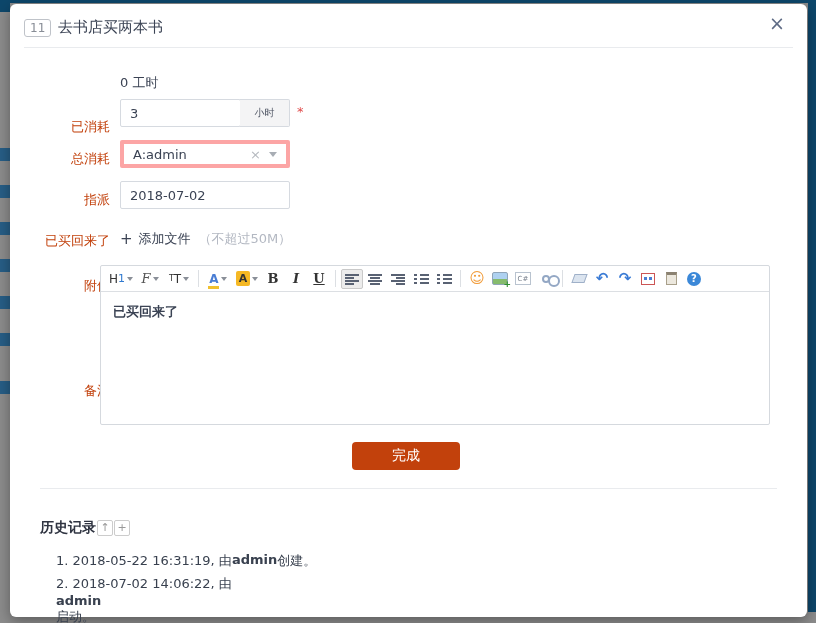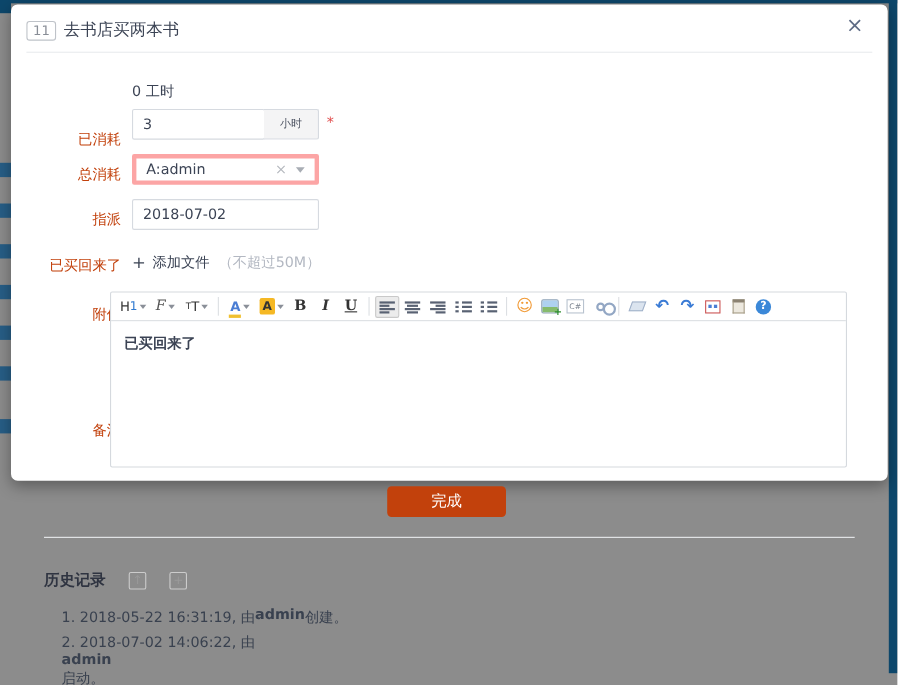--- a/index.html
+++ b/index.html
@@ -11,21 +11,21 @@
   
   .bg-top    { position:absolute; left:0; top:0; width:816px; height:3px; background:#0d476b; }
   .bg-right  { position:absolute; right:0; top:0; width:8px; height:612px; background:#0d476b; }
   .bg-corner { position:absolute; left:0; top:0; width:10px; height:12px; background:#0d476b; }
   .bg-badge  { position:absolute; left:0; width:10px; height:13px; background:#275e86; }
   .bg-badge:nth-of-type(1){top:148px}.bg-badge:nth-of-type(2){top:185px}
   .bg-badge:nth-of-type(3){top:222px}.bg-badge:nth-of-type(4){top:259px}
   .bg-badge:nth-of-type(5){top:296px}.bg-badge:nth-of-type(6){top:333px}
   .bg-badge:nth-of-type(7){top:381px}
 
-  .modal { position:absolute; left:10px; top:4px; width:797px; height:433px;
+  .modal { position:absolute; left:10px; top:4px; width:797px; height:613px;
            background:#fff; border-radius:6px; box-shadow:0 4px 14px rgba(0,0,0,.35); }
 
   
   .hd-badge { position:absolute; left:14px; top:15px; min-width:26px; height:18px; padding:0 5px;
               border:1px solid #bfc3c9; border-radius:3px; color:#888d96; font-size:12px;
               line-height:16px; text-align:center; }
   .hd-title { position:absolute; left:48px; top:14px; font-size:15px; color:#3b4354; }
   .hd-close { position:absolute; right:22px; top:10px; font-size:19px; color:#5e6b85; cursor:pointer; line-height:1; }
   .hr1 { position:absolute; left:14px; top:43px; width:769px; height:1px; background:#e9ebee; }
   .hr2 { position:absolute; left:30px; top:484px; width:737px; height:1px; background:#e9ebee; }
@@ -109,21 +109,21 @@
              font-weight:bold; display:flex; align-items:center; justify-content:center; }
 
   .ed-content { padding:11px 12px; font-size:13px; color:#3b4354; height:132px; cursor:text;font-weight:bold; }
 
   .btn-finish { position:absolute; left:342px; top:438px; width:108px; height:28px; background:#c2410c;
                 color:#fff; font-size:14px; border:none; border-radius:4px; cursor:pointer;
                 font-family:"DejaVu Sans","Liberation Sans",sans-serif; }
 
   
   .hist-title { position:absolute; left:30px; top:515px; font-size:14px; font-weight:bold; color:#2f3441;
-                display:flex; align-items:center; gap:21px; }
+                display:flex; align-items:center; gap:1px; }
   .mini-box { display:inline-block; width:16px; height:16px; border:1px solid #ccc; border-radius:2px;
               color:#999; font-size:11px; font-weight:normal; line-height:14px; text-align:center; cursor:pointer; }
   .hist-item { position:absolute; left:46px; font-size:13px; color:#39414f; display:flex; align-items:flex-start; gap:0; }
   .hist-item b { font-weight:bold; }
   .hist-item .mini-box { margin-left:6px; }
   .hi1 { top:548px; } .hi2 { top:571px;flex-direction:column; }
 </style>
 </head>
 <body>
 

